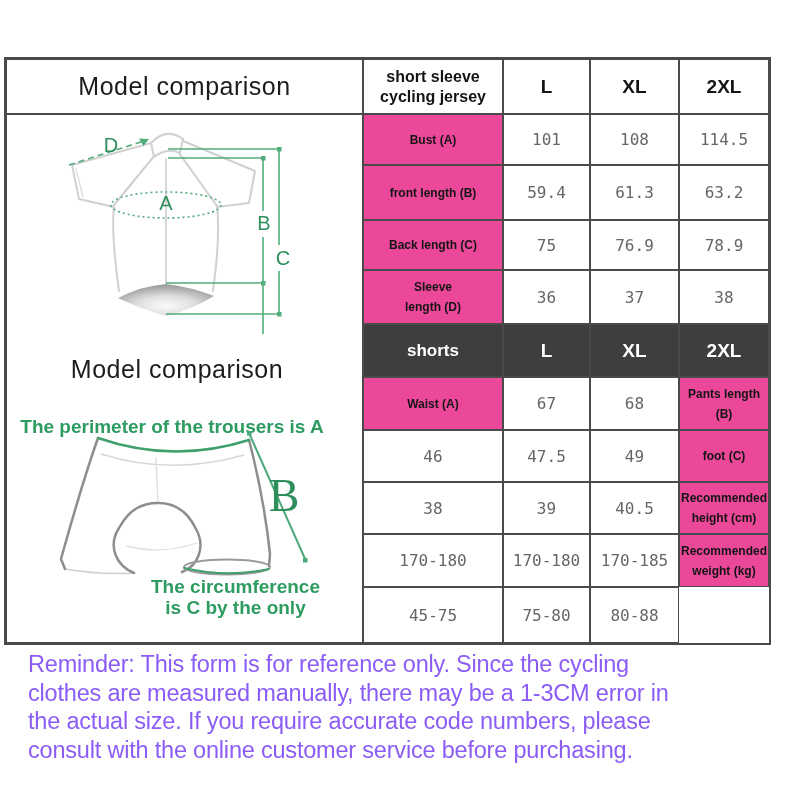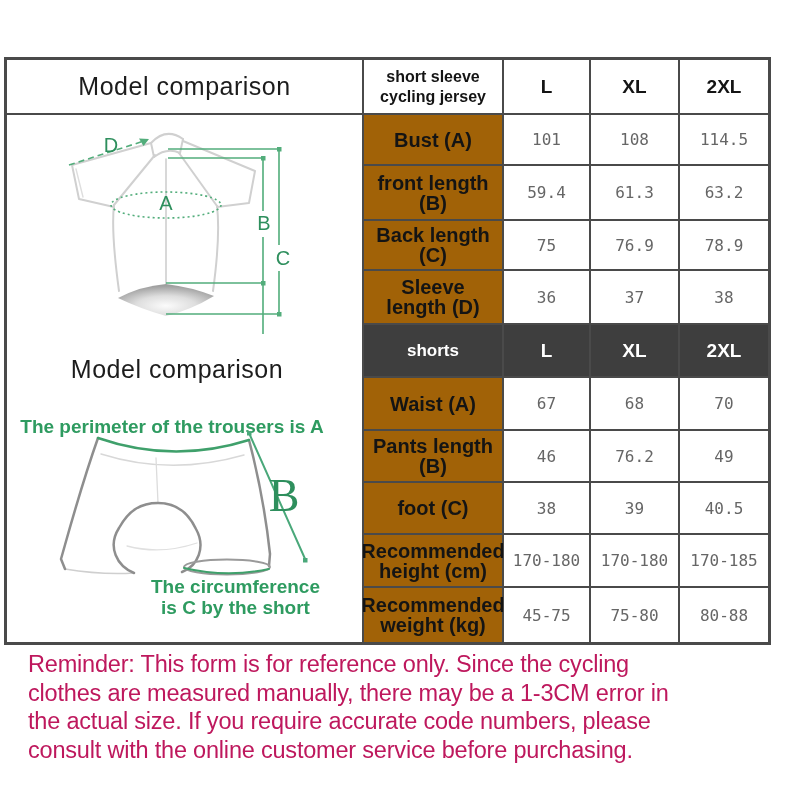--- a/index.html
+++ b/index.html
@@ -16,32 +16,32 @@
   }
   .cell{
     border:1px solid #4a4a4a;
     display:flex;align-items:center;justify-content:center;
     text-align:center;background:#ffffff;color:#141414;
   }
   .pre{white-space:pre-line;}
   .title-cell{font-size:25px;font-weight:500;letter-spacing:.5px;color:#1c1c1c;}
   .prod{font-size:16px;font-weight:600;line-height:20px;}
   .size-h{font-size:19px;font-weight:700;}
-  .lbl{background:#a16207;font-size:20px;font-weight:600;line-height:20px;}
+  .lbl{background:#ec4899;font-size:12px;font-weight:600;line-height:20px;}
   .val{font-family:"DejaVu Sans Mono","Liberation Mono",monospace;font-size:16px;color:#666666;}
   .dark{background:#3e3e3e;color:#ffffff;}
   .dark.lbl2{font-size:17px;font-weight:700;background:#3e3e3e;}
   .dark.size-h{color:#ffffff;}
   .diagram-cell{position:relative;grid-row:2 / span 10;grid-column:1;display:block;}
   .abs{position:absolute;}
   .title2{top:240px;left:0;width:340px;text-align:center;font-size:25px;font-weight:500;letter-spacing:.5px;color:#1c1c1c;}
   .green-note{color:#2e9b60;font-weight:700;font-size:19px;line-height:21px;text-align:center;}
   .note-top{top:288px;left:0;width:330px;margin-top:13px;}
   .note-bottom{top:461px;left:100px;width:257px;}
-  .reminder{position:absolute;left:28px;top:650px;width:760px;color:#be185d;
+  .reminder{position:absolute;left:28px;top:650px;width:760px;color:#8b5cf6;
     font-size:23.5px;line-height:28.5px;letter-spacing:-0.2px;}
 </style>
 </head>
 <body>
 
 <div class="size-table">
 
   <div class="cell title-cell">Model comparison</div>
   <div class="cell prod pre">short sleeve
 cycling jersey</div>
@@ -122,21 +122,21 @@
       </g>
       <g fill="#4aa87a" stroke="none">
         <rect x="206" y="5" width="4.5" height="4.5"></rect>
         <rect x="262" y="132" width="4.5" height="4.5"></rect>
       </g>
       <text x="243" y="85" font-family="'Liberation Serif','DejaVu Serif',serif" font-size="46" fill="#2e8f5d" text-anchor="middle">B</text>
     </svg>
 
     <div class="abs green-note note-bottom">
       <div>The circumference</div>
-      <div>is C by the short</div>
+      <div>is C by the only</div>
     </div>
   </div>
 
   <div class="cell lbl">Bust (A)</div>
   <div class="cell val">101</div>
   <div class="cell val">108</div>
   <div class="cell val">114.5</div>
 
   <div class="cell lbl">front length (B)</div>
   <div class="cell val">59.4</div>
@@ -155,25 +155,24 @@
   <div class="cell val">38</div>
 
   <div class="cell dark lbl2">shorts</div>
   <div class="cell dark size-h">L</div>
   <div class="cell dark size-h">XL</div>
   <div class="cell dark size-h">2XL</div>
 
   <div class="cell lbl">Waist (A)</div>
   <div class="cell val">67</div>
   <div class="cell val">68</div>
-  <div class="cell val">70</div>
 
   <div class="cell lbl">Pants length (B)</div>
   <div class="cell val">46</div>
-  <div class="cell val">76.2</div>
+  <div class="cell val">47.5</div>
   <div class="cell val">49</div>
 
   <div class="cell lbl">foot (C)</div>
   <div class="cell val">38</div>
   <div class="cell val">39</div>
   <div class="cell val">40.5</div>
 
   <div class="cell lbl pre">Recommended
 height (cm)</div>
   <div class="cell val">170-180</div>

